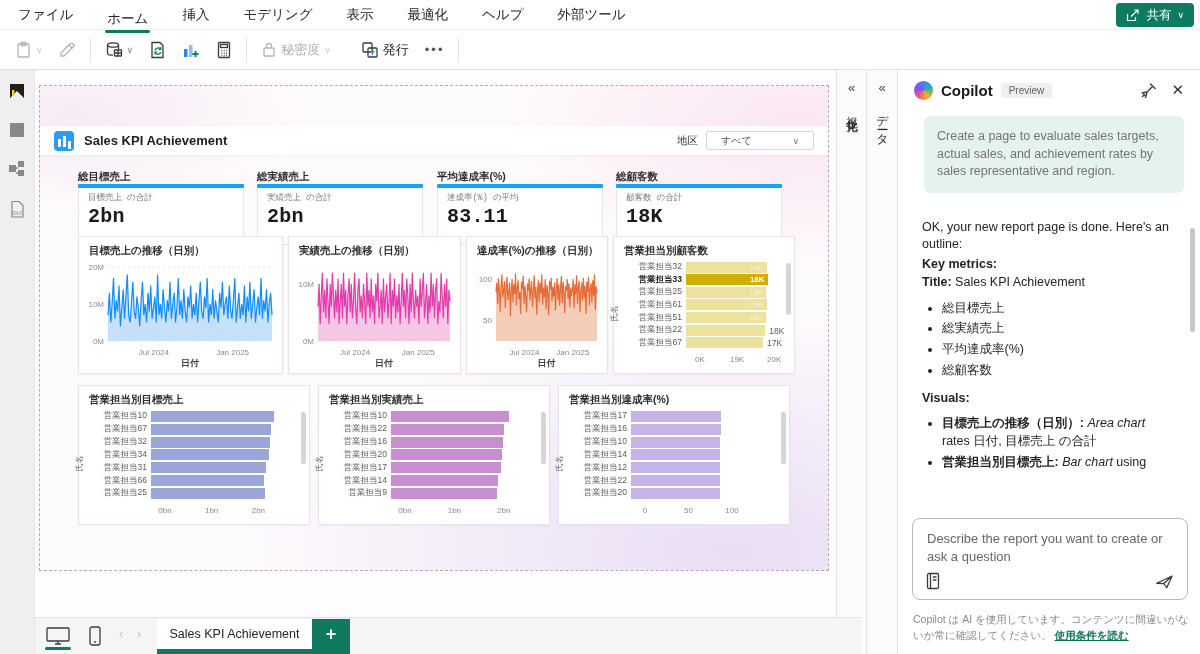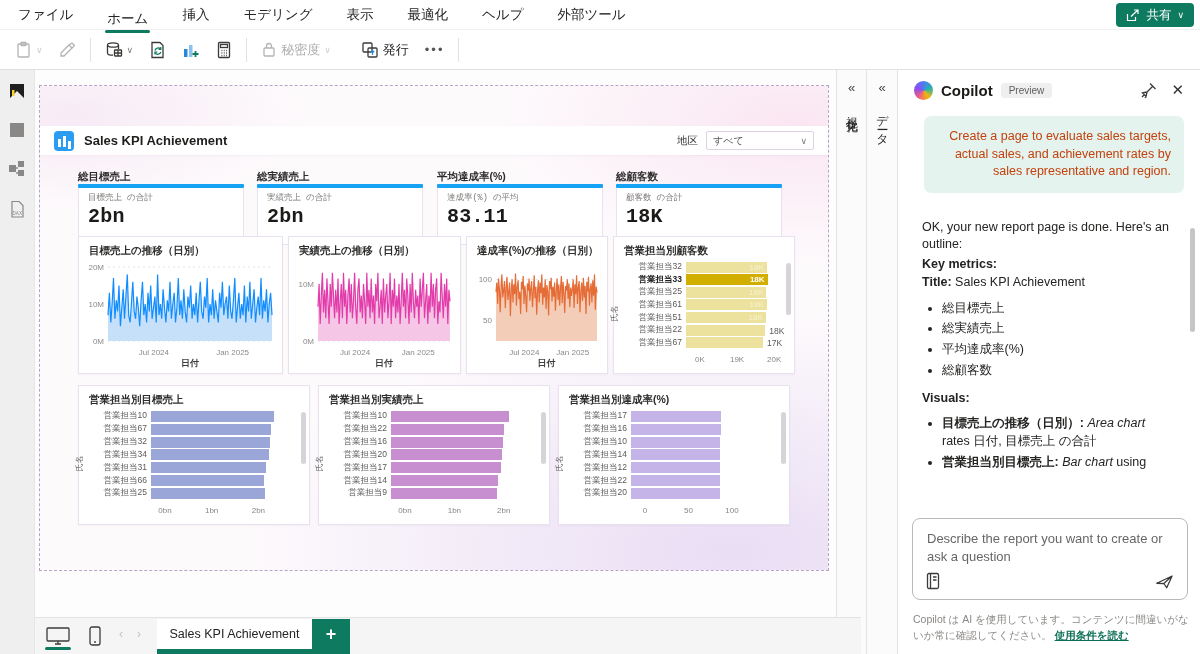--- a/index.html
+++ b/index.html
@@ -20,21 +20,21 @@
     background: radial-gradient(120% 95% at 88% 96%, #e9ddf4 0%, rgba(255,255,255,0) 52%),
                 radial-gradient(90% 70% at 96% 8%, #fae6f2 0%, rgba(255,255,255,0) 42%),
                 radial-gradient(60% 40% at 4% 6%, #f7ebf5 0%, rgba(255,255,255,0) 50%),
                 #fdfafc; z-index:1;}
   .rpt-header { position:absolute; left:0; top:40px; width:100%; height:29px; background:#fff; display:flex; align-items:center; padding:0 14px; box-shadow:0 1px 2px rgba(120,90,140,.06);}
   .rpt-icon { width:20px; height:20px; background:#2a9cf2; border-radius:4px; margin-right:10px; position:relative; }
   .rpt-icon::after{content:""; position:absolute; left:4px; bottom:4px; width:3px; height:8px; background:#fff; box-shadow:5px 0 0 #fff, 5px -3px 0 #fff, 10px 2px 0 #fff;}
   .rpt-title { font-size:13px; font-weight:700; color:#1f1e1d; }
   .filter { margin-left:auto; display:flex; align-items:center; gap:8px;}
   .filter-label { font-size:10.5px; color:#3a3a3a; }
-  .filter-box { width:108px; height:19px; border:1px solid #ddd2e2; background:rgba(255,255,255,.75); border-radius:2px; font-size:10px; color:#555; display:flex; align-items:center; padding:0 6px;}
+  .filter-box { width:108px; height:19px; border:1px solid #ddd2e2; background:rgba(255,255,255,.75); border-radius:2px; font-size:10px; color:#555; display:flex; align-items:center; padding:0 14px;}
   .filter-box .chev{ margin-left:auto; }
   .kpi-card { position:absolute; top:84px; width:166px; }
   .kpi-title { font-size:10.5px; font-weight:700; color:#2e2d2c; height:14px;}
   .kpi-accent { height:4px; background:#17a3f5; border-radius:1px; }
   .kpi-body { background:#fff; border:1px solid #eae2f0; border-top:none; padding:4px 9px 4px; height:57px;font-family:Liberation Mono, monospace; }
   .kpi-sub { font-size:8.5px; color:#7c7a78; }
   .kpi-val { font-size:20px; font-weight:600; color:#1b1a19; margin-top:1px; letter-spacing:.2px;}
   .tile { position:absolute; background:#fff; border:1px solid #e9e1ef; box-shadow:0 1px 2px rgba(100,70,120,.05); }
   .tile-title { padding:7px 10px 0; font-size:10.5px; font-weight:700; color:#2e2d2c; white-space:nowrap; overflow:hidden;}
   .trend-chart { position:absolute; left:2px; right:2px; top:20px; bottom:2px; }
@@ -55,21 +55,21 @@
   .pane { position:absolute; top:70px; height:584px; background:#fbfbfb; border-left:1px solid #e3e3e3; display:flex; flex-direction:column; align-items:center; padding-top:10px; gap:12px;}
   .pane-collapse { font-size:13px; color:#444; }
   .pane-label { writing-mode:vertical-rl; font-size:12px; color:#252423; letter-spacing:2px;}
   .copilot { position:absolute; left:897px; top:70px; width:303px; height:584px; background:#fff; border-left:1px solid #e3e3e3; }
   .cp-header { height:40px; display:flex; align-items:center; gap:8px; padding:0 16px; }
   .cp-logo { width:19px; height:19px; border-radius:50%; background:conic-gradient(#4e7cf0,#24b3ae,#f2b705,#ef5e84,#8a4ef0,#4e7cf0); }
   .cp-title { font-size:15px; font-weight:700; color:#1b1a19; }
   .cp-badge { background:#efefef; color:#5f5f5f; font-size:10px; padding:2px 8px; border-radius:3px; }
   .cp-hicons { margin-left:auto; display:flex; align-items:center; gap:14px; }
   .cp-x { font-size:15px; color:#323130; }
-  .cp-bubble { margin:6px 16px 10px 26px; background:#e5f3ef; border-radius:7px; padding:12px 13px; font-size:12.5px; line-height:1.4; color:#c2410c;text-align:right;}
+  .cp-bubble { margin:6px 16px 10px 26px; background:#e5f3ef; border-radius:7px; padding:12px 13px; font-size:12.5px; line-height:1.4; color:#737373;}
   .cp-resp { padding:16px 30px 0 24px; font-size:12.5px; color:#252423; line-height:1.42; }
   .cp-resp p { margin-bottom:2px; }
   .cp-resp ul { margin:8px 0 4px; padding-left:20px; }
   .cp-resp li { margin:3px 0; }
   .cp-scroll { position:absolute; right:5px; top:158px; width:5px; height:104px; background:#c6c6c6; border-radius:3px; }
   .cp-input { position:absolute; left:14px; right:12px; top:448px; height:82px; border:1.5px solid #b9b9b9; border-radius:8px; background:#fff; }
   .cp-ph { padding:11px 14px 0; font-size:13px; color:#666; line-height:1.35; width:268px;}
   .cp-book { position:absolute; left:12px; bottom:9px; }
   .cp-send { position:absolute; right:13px; bottom:9px; }
   .cp-footer { position:absolute; left:15px; right:8px; top:541px; font-size:10.5px; color:#8a8886; line-height:1.55;}

